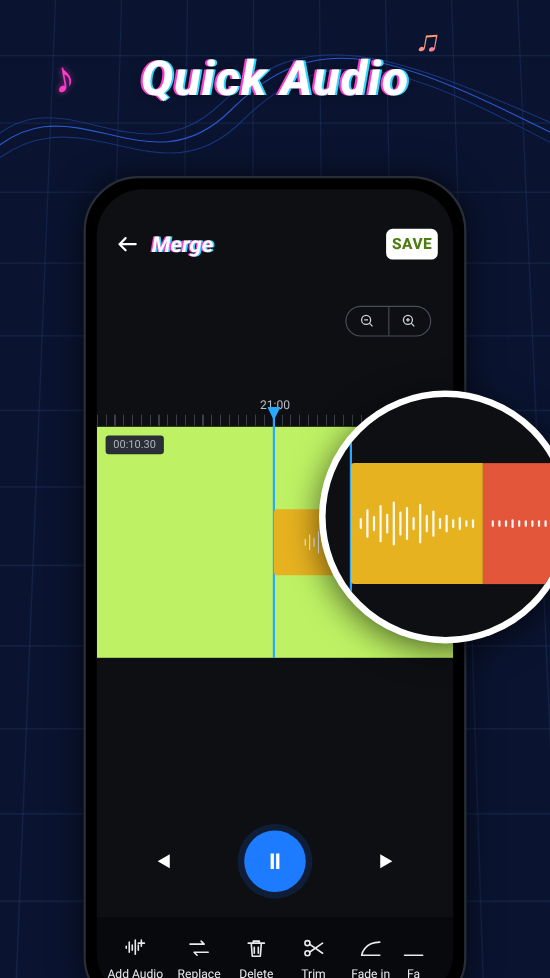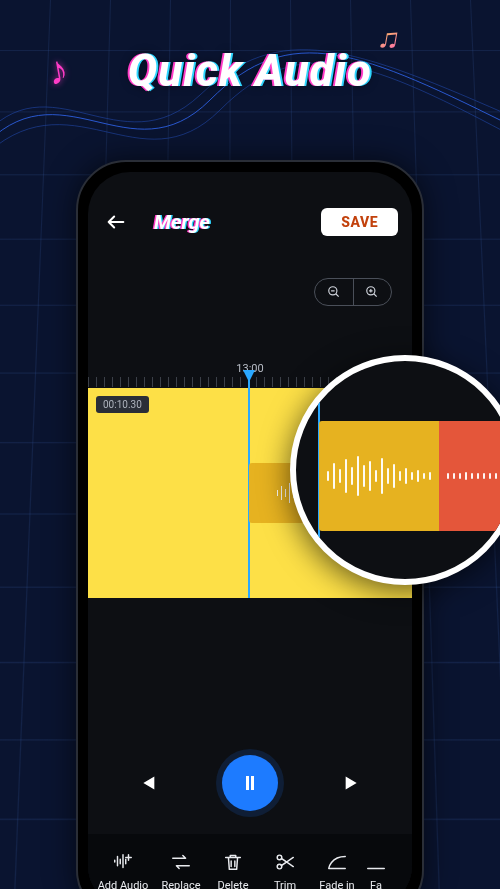--- a/index.html
+++ b/index.html
@@ -55,44 +55,44 @@
     position: absolute; inset: 10px;
     border-radius: 42px;
     background: #0d0f13;
     overflow: hidden;
   }
   .speaker { position:absolute; top:18px; left:50%; transform:translateX(-50%); width:70px; height:6px; background:#1e232c; border-radius:3px; }
   
   .hdr { position: absolute; top: 30px; left: 14px; right: 14px; height: 40px; display: flex; align-items: center; }
   .back-arrow { width: 28px; height: 28px; display:flex; align-items:center; justify-content:center; color:#fff; }
   .back-arrow svg { width: 22px; height: 22px; stroke:#fff; stroke-width:2.2; fill:none; stroke-linecap:round; stroke-linejoin:round;}
-  .hdr-title { margin-left: 24px; font-size: 20px; font-weight: 700; font-style: italic; color: #fff;
+  .hdr-title { margin-left: 8px; font-size: 20px; font-weight: 700; font-style: italic; color: #fff;
     text-shadow: -1.5px 0 #ff3cc7, 1.5px 0 #2ed6ff; }
   .save-btn {
     margin-left: auto;
-    background: #fff; color:#c2410c;
+    background: #fff; color:#4d7c0f;
     font-weight: 800; font-size: 14px;
-    padding: 6px 20px; border-radius: 6px; letter-spacing:.5px;
+    padding: 6px 5px; border-radius: 6px; letter-spacing:.5px;
   }
   
   .zoom-wrap {
     position: absolute; top: 106px; right: 20px;
     width: 78px; height: 28px;
     border: 1px solid #4a4f59; border-radius: 14px;
     display: flex;
   }
   .zoom-wrap > div { flex:1; display:flex; align-items:center; justify-content:center; color:#cfd3db;}
   .zoom-wrap > div + div { border-left:1px solid #4a4f59;}
   .zoom-wrap svg { width:14px; height:14px; stroke:#cfd3db; stroke-width:2; fill:none;}
   
   .time-label { position:absolute; top:190px; left:0; right:0; text-align:center; color:#b8bdc6; font-size:11px;}
   .ruler { position:absolute; top:205px; left:0; right:0; height:10px;
     background-image: repeating-linear-gradient(90deg,#5a606b 0 1px, transparent 1px 8px);
     opacity:.6;}
-  .track-area { position:absolute; top:216px; left:0; right:0; height:210px; background:#fde047; }
+  .track-area { position:absolute; top:216px; left:0; right:0; height:210px; background:#bef264; }
   .ts-badge { position:absolute; top:8px; left:8px; background:#2a2e37; color:#aeb3bd; font-size:10px; padding:3px 7px; border-radius:3px;}
   .playhead { position:absolute; top:-12px; bottom:0; left:160px; width:2px; background:#2aa8ff; }
   .playhead::before { content:""; position:absolute; top:-6px; left:-5px; width:12px; height:12px; background:#2aa8ff; clip-path: polygon(0 0,100% 0,50% 100%); }
   .clip { position:absolute; height:60px; border-radius:3px; display:flex; align-items:center; justify-content:center; overflow:hidden;}
   .clip.y { background:#e6b220; }
   .clip.r { background:#e4563a; }
   .clip .wav { display:flex; gap:3px; align-items:center; }
   .clip .wav i { display:block; width:1px; background:rgba(255,255,255,.95); }
   
   .lens {
@@ -164,21 +164,21 @@
           </svg>
       </div>
       <div>
         <svg viewBox="0 0 24 24">
             <circle cx="10" cy="10" r="7"></circle>
             <path d="M15 15l5 5M7 10h6M10 7v6"></path>
           </svg>
       </div>
     </div>
 
-    <div class="time-label">13:00</div>
+    <div class="time-label">21:00</div>
     <div class="ruler"></div>
     <div class="track-area">
       <div class="ts-badge">00:10.30</div>
       <div class="playhead"></div>
       <div class="clip y" style="left:161px; width:120px; top:75px;">
         <div class="wav">
           <i style="height:6px"></i>
             <i style="height:14px"></i>
             <i style="height:8px"></i>
             <i style="height:20px"></i>

